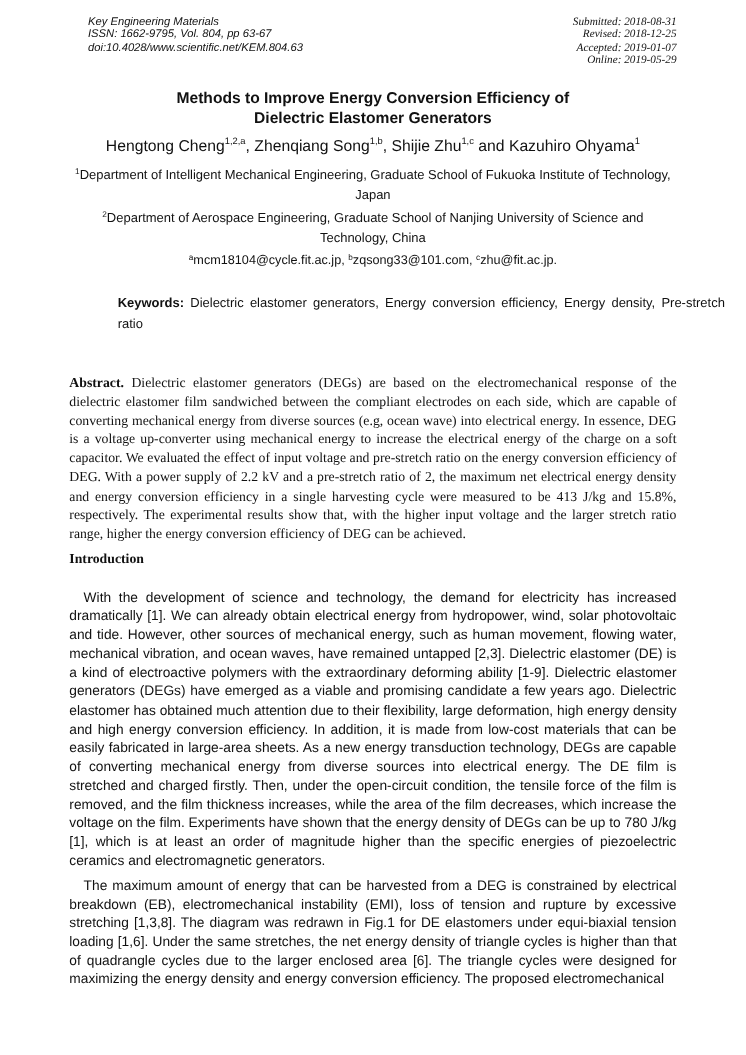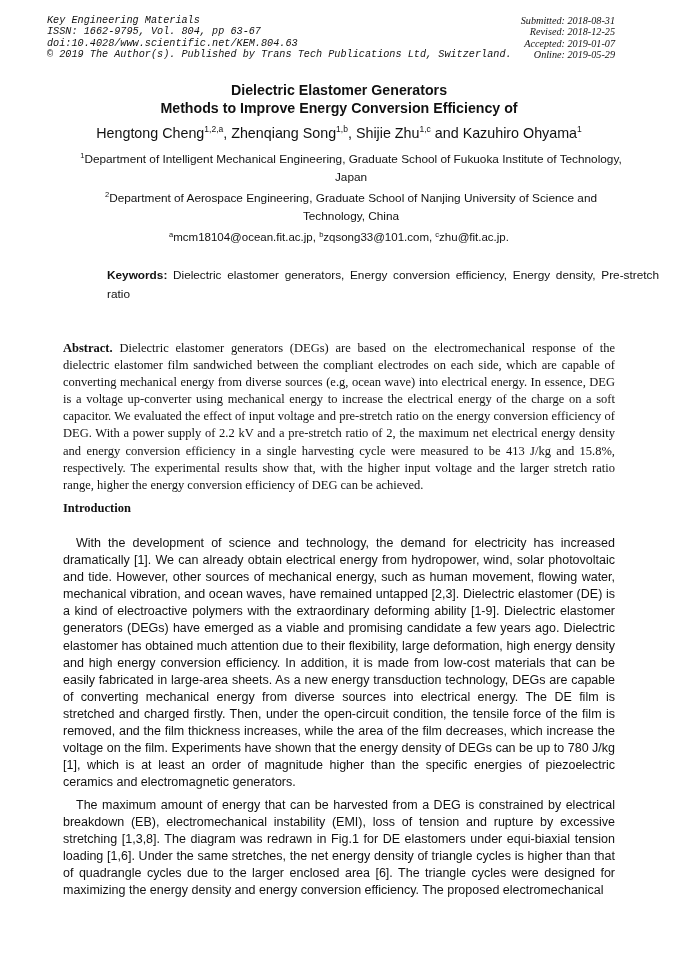--- a/index.html
+++ b/index.html
@@ -1,25 +1,25 @@
 <!DOCTYPE html>
 <html><head>
   <meta charset="utf-8">
   <style>
     html, body { margin: 0; padding: 0; background: #ffffff; }
     body { width: 678px; height: 959px; position: relative; overflow: hidden; color: #111; }
     .page { position: absolute; left: 0; top: 0; width: 678px; height: 959px; }
-    .hdr-left { position: absolute; left: 47px; top: 15px; font-family: Liberation Mono, monospace; font-style: italic; font-size: 10.2px; line-height: 11.3px; }
+    .hdr-left { position: absolute; left: 80px; top: 15px; font-family: Liberation Sans, sans-serif; font-style: italic; font-size: 10.2px; line-height: 11.3px; }
     .hdr-right { position: absolute; right: 63px; top: 15px; font-family: "Liberation Serif", serif; font-style: italic; font-size: 10.2px; line-height: 11.3px; text-align: right; }
     .hdr-left div, .hdr-right div { white-space: nowrap; }
     .title { position: absolute; left: 63px; width: 552px; top: 82px; text-align: center; font-family: "Liberation Sans", sans-serif; font-weight: bold; font-size: 14.2px; line-height: 17.5px; }
     .title div { white-space: nowrap; }
     .authors { position: absolute; left: 40px; width: 598px; top: 124px; text-align: center; font-family: "Liberation Sans", sans-serif; font-size: 14.3px; line-height: 18px; white-space: nowrap; }
     .authors sup { font-size: 8.5px; vertical-align: 6px; line-height: 0; margin-top: 24px; }
-    .aff { position: absolute; left: 63px; width: 552px; text-align: center; font-family: "Liberation Sans", sans-serif; font-size: 11.8px; line-height: 17.5px; margin-left: 12px; }
+    .aff { position: absolute; left: 63px; width: 552px; text-align: center; font-family: "Liberation Sans", sans-serif; font-size: 11.8px; line-height: 17.5px; }
     .aff sup { font-size: 7.5px; vertical-align: 5px; line-height: 0; }
     .aff1 { top: 151px; }
     .aff2 { top: 190px; }
     .emails { position: absolute; left: 63px; width: 552px; top: 229px; text-align: center; font-family: "Liberation Sans", sans-serif; font-size: 11.5px; line-height: 16px; white-space: nowrap; }
     .emails sup { font-size: 7.5px; vertical-align: 4px; line-height: 0; }
     .keywords { position: absolute; left: 63px; width: 552px; top: 266px; font-family: "Liberation Sans", sans-serif; font-size: 11.8px; line-height: 18.5px; text-align: justify; margin-left: 44px; }
     .keywords b { font-weight: bold; }
     .abstract { position: absolute; left: 63px; width: 552px; top: 340px; font-family: "Liberation Serif", serif; font-size: 12.5px; line-height: 17.1px; text-align: justify; }
     .abstract b { font-weight: bold; }
     .section-h { position: absolute; left: 63px; top: 500px; font-family: "Liberation Serif", serif; font-weight: bold; font-size: 12.5px; line-height: 17px; }
@@ -29,49 +29,48 @@
   </style>
 </head>
 <body>
 
 <div class="page">
 
   <div class="hdr-left">
     <div>Key Engineering Materials</div>
     <div>ISSN: 1662-9795, Vol. 804, pp 63-67</div>
     <div>doi:10.4028/www.scientific.net/KEM.804.63</div>
-    <div>© 2019 The Author(s). Published by Trans Tech Publications Ltd, Switzerland.</div>
   </div>
 
   <div class="hdr-right">
     <div>Submitted: 2018-08-31</div>
     <div>Revised: 2018-12-25</div>
     <div>Accepted: 2019-01-07</div>
     <div>Online: 2019-05-29</div>
   </div>
 
   <div class="title">
+    <div>Methods to Improve Energy Conversion Efficiency of</div>
     <div>Dielectric Elastomer Generators</div>
-    <div>Methods to Improve Energy Conversion Efficiency of</div>
   </div>
 
   <div class="authors">
     <span>Hengtong Cheng</span><sup>1,2,a</sup><span>, </span><span>Zhenqiang Song</span><sup>1,b</sup><span>, </span><span>Shijie Zhu</span><sup>1,c</sup><span> and </span><span>Kazuhiro Ohyama</span><sup>1</sup>
   </div>
 
   <div class="aff aff1">
     <sup>1</sup><span>Department of Intelligent Mechanical Engineering, Graduate School of Fukuoka Institute of Technology, Japan</span>
   </div>
 
   <div class="aff aff2">
     <sup>2</sup><span>Department of Aerospace Engineering, Graduate School of Nanjing University of Science and Technology, China</span>
   </div>
 
   <div class="emails">
-    <sup>a</sup><span>mcm18104@ocean.fit.ac.jp</span><span>, </span><sup>b</sup><span>zqsong33@101.com</span><span>, </span><sup>c</sup><span>zhu@fit.ac.jp.</span>
+    <sup>a</sup><span>mcm18104@cycle.fit.ac.jp</span><span>, </span><sup>b</sup><span>zqsong33@101.com</span><span>, </span><sup>c</sup><span>zhu@fit.ac.jp.</span>
   </div>
 
   <div class="keywords">
     <b>Keywords:</b><span> Dielectric elastomer generators, Energy conversion efficiency, Energy density, Pre-stretch ratio</span>
   </div>
 
   <div class="abstract">
     <b>Abstract.</b><span> Dielectric elastomer generators (DEGs) are based on the electromechanical response of the dielectric elastomer film sandwiched between the compliant electrodes on each side, which are capable of converting mechanical energy from diverse sources (e.g, ocean wave) into electrical energy. In essence, DEG is a voltage up-converter using mechanical energy to increase the electrical energy of the charge on a soft capacitor. We evaluated the effect of input voltage and pre-stretch ratio on the energy conversion efficiency of DEG. With a power supply of 2.2 kV and a pre-stretch ratio of 2, the maximum net electrical energy density and energy conversion efficiency in a single harvesting cycle were measured to be 413 J/kg and 15.8%, respectively. The experimental results show that, with the higher input voltage and the larger stretch ratio range, higher the energy conversion efficiency of DEG can be achieved.</span>
   </div>
 

